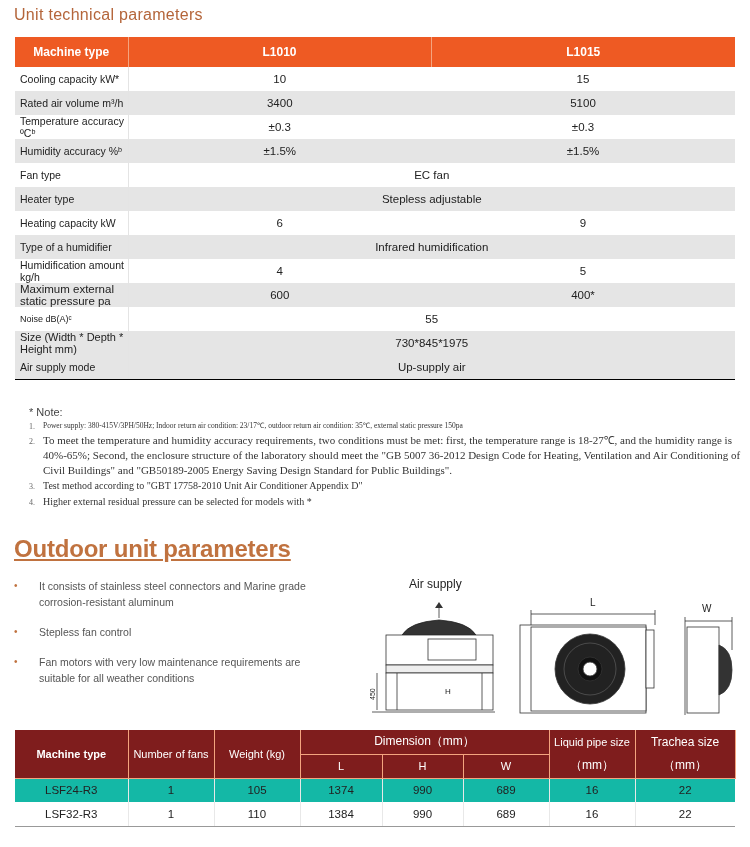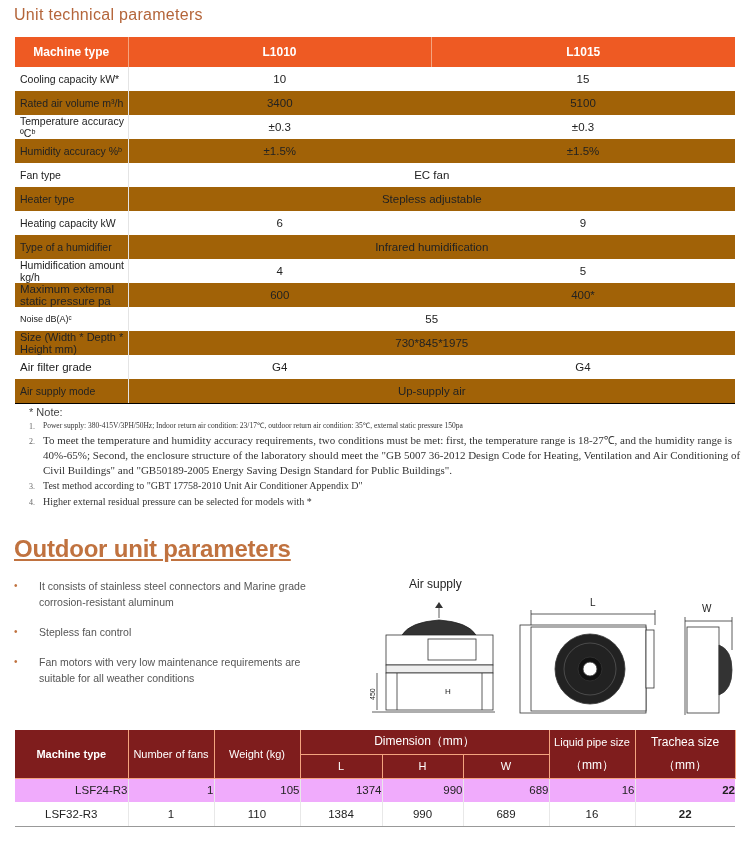--- a/index.html
+++ b/index.html
@@ -8,21 +8,21 @@
 
   .title1 { position: absolute; left: 14px; top: 6px; font-size: 16px; color: #b4653a; letter-spacing: 0.3px; }
 
   
   .t1 { position: absolute; left: 15px; top: 37px; width: 720px; border-collapse: collapse; table-layout: fixed; }
   .t1 th { background: #ee5a23; color: #fff; font-weight: bold; font-size: 12px; height: 30px; border-right: 1px solid #f4a47f; text-align: center; }
   .t1 th:last-child { border-right: none; }
   .t1 td { height: 24px; font-size: 11px; color: #222; }
   .t1 td.lbl { padding-left: 5px; border-right: 1px solid #e4e4e4; font-size: 10.5px; }
   .t1 td.val { text-align: center; font-size: 11.5px; }
-  .t1 tr.alt td { background: #a16207; }
+  .t1 tr.alt td { background: #e5e5e5; }
   .t1 tr.last td { border-bottom: 1px solid #000000; }
 
   
   .notes { position: absolute; left: 29px; top: 406px; width: 725px; font-family: "Liberation Serif", serif; color: #333; }
   .notes .nh { font-family: "Liberation Sans", sans-serif; font-size: 11px; color: #444; margin-bottom: 2px; }
   .notes .ni { display: flex; font-size: 11px; line-height: 15px; }
   .notes .ni .num { width: 14px; flex: none; font-size: 8px; color: #666; padding-top: 1px; }
   .notes .ni.small { font-size: 7.5px; line-height: 12px; }
 
   .title2 { position: absolute; left: 14px; top: 535px; font-size: 24px; color: #c0723f; font-weight: bold; letter-spacing: -0.2px; text-decoration: underline; }
@@ -32,22 +32,22 @@
   .bullet .dot { width: 25px; flex: none; color: #c0723f; font-size: 10px; }
 
   .diagram { position: absolute; left: 360px; top: 570px; width: 390px; height: 150px; }
 
   
   .t2 { position: absolute; left: 15px; top: 730px; width: 720px; border-collapse: collapse; table-layout: fixed; }
   .t2 th { background: #7f1d1d; color: #fff; font-weight: normal; font-size: 11px; text-align: center; border-right: 1px solid #f4a47f; border-bottom: 1px solid #f4a47f; }
   .t2 th.b { font-weight: bold; }
   .t2 th.lg { font-size: 12px; }
   .t2 td { text-align: center; font-size: 11.5px; height: 24px; border-right: 1px solid #e8e8e8; }
-  .t2 td:last-child { border-right: none; font-weight: bold; }
-  .t2 tr.alt td { background: #f0abfc; text-align: right; }
+  .t2 td:last-child { border-right: none; }
+  .t2 tr.alt td { background: #14b8a6; }
   .t2 tr.last td { border-bottom: 1px solid #999; }
 </style>
 </head>
 <body>
 
 <div class="title1">Unit technical parameters</div>
 
 <table class="t1">
   <colgroup>
       <col style="width:113px">
@@ -109,25 +109,20 @@
       <td class="val">600</td>
       <td class="val">400*</td>
     </tr>
     <tr>
       <td class="lbl" style="font-size:9px">Noise dB(A)ᶜ</td>
       <td class="val" colspan="2">55</td>
     </tr>
     <tr class="alt">
       <td class="lbl" style="font-size:11px">Size (Width * Depth * Height mm)</td>
       <td class="val" colspan="2">730*845*1975</td>
-    </tr>
-    <tr>
-      <td class="lbl" style="font-size:11.5px">Air filter grade</td>
-      <td class="val">G4</td>
-      <td class="val">G4</td>
     </tr>
     <tr class="alt last">
       <td class="lbl">Air supply mode</td>
       <td class="val" colspan="2">Up-supply air</td>
     </tr>
   </tbody>
 </table>
 
 <div class="notes">
   <div class="nh">* Note:</div>

